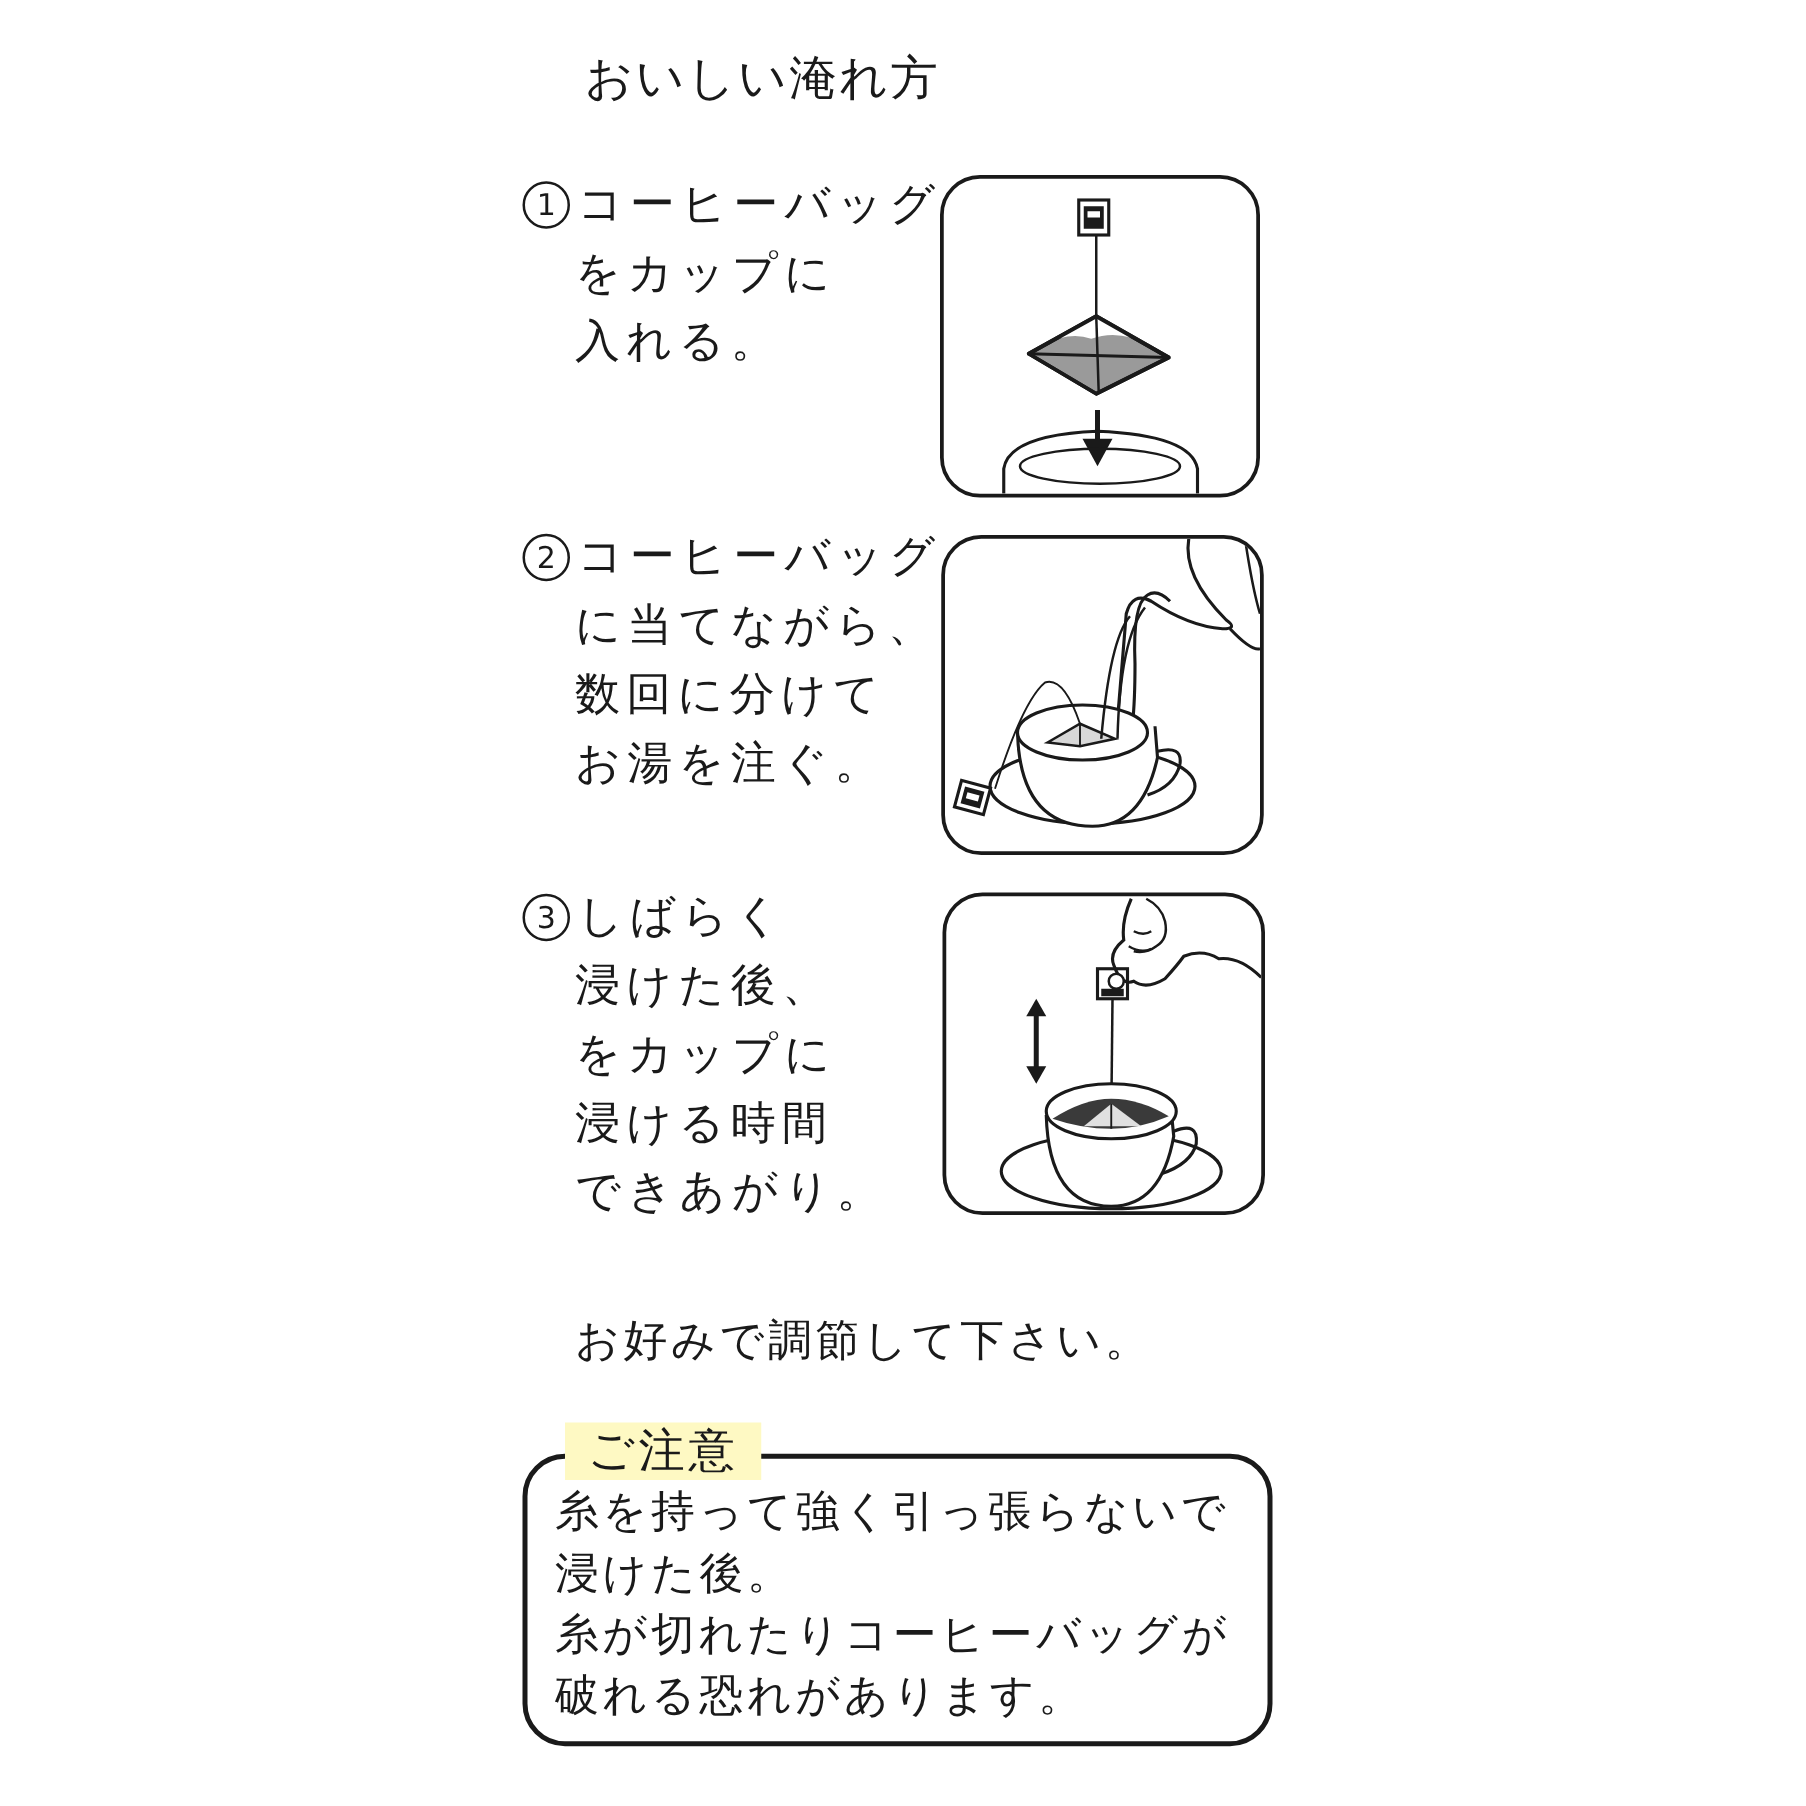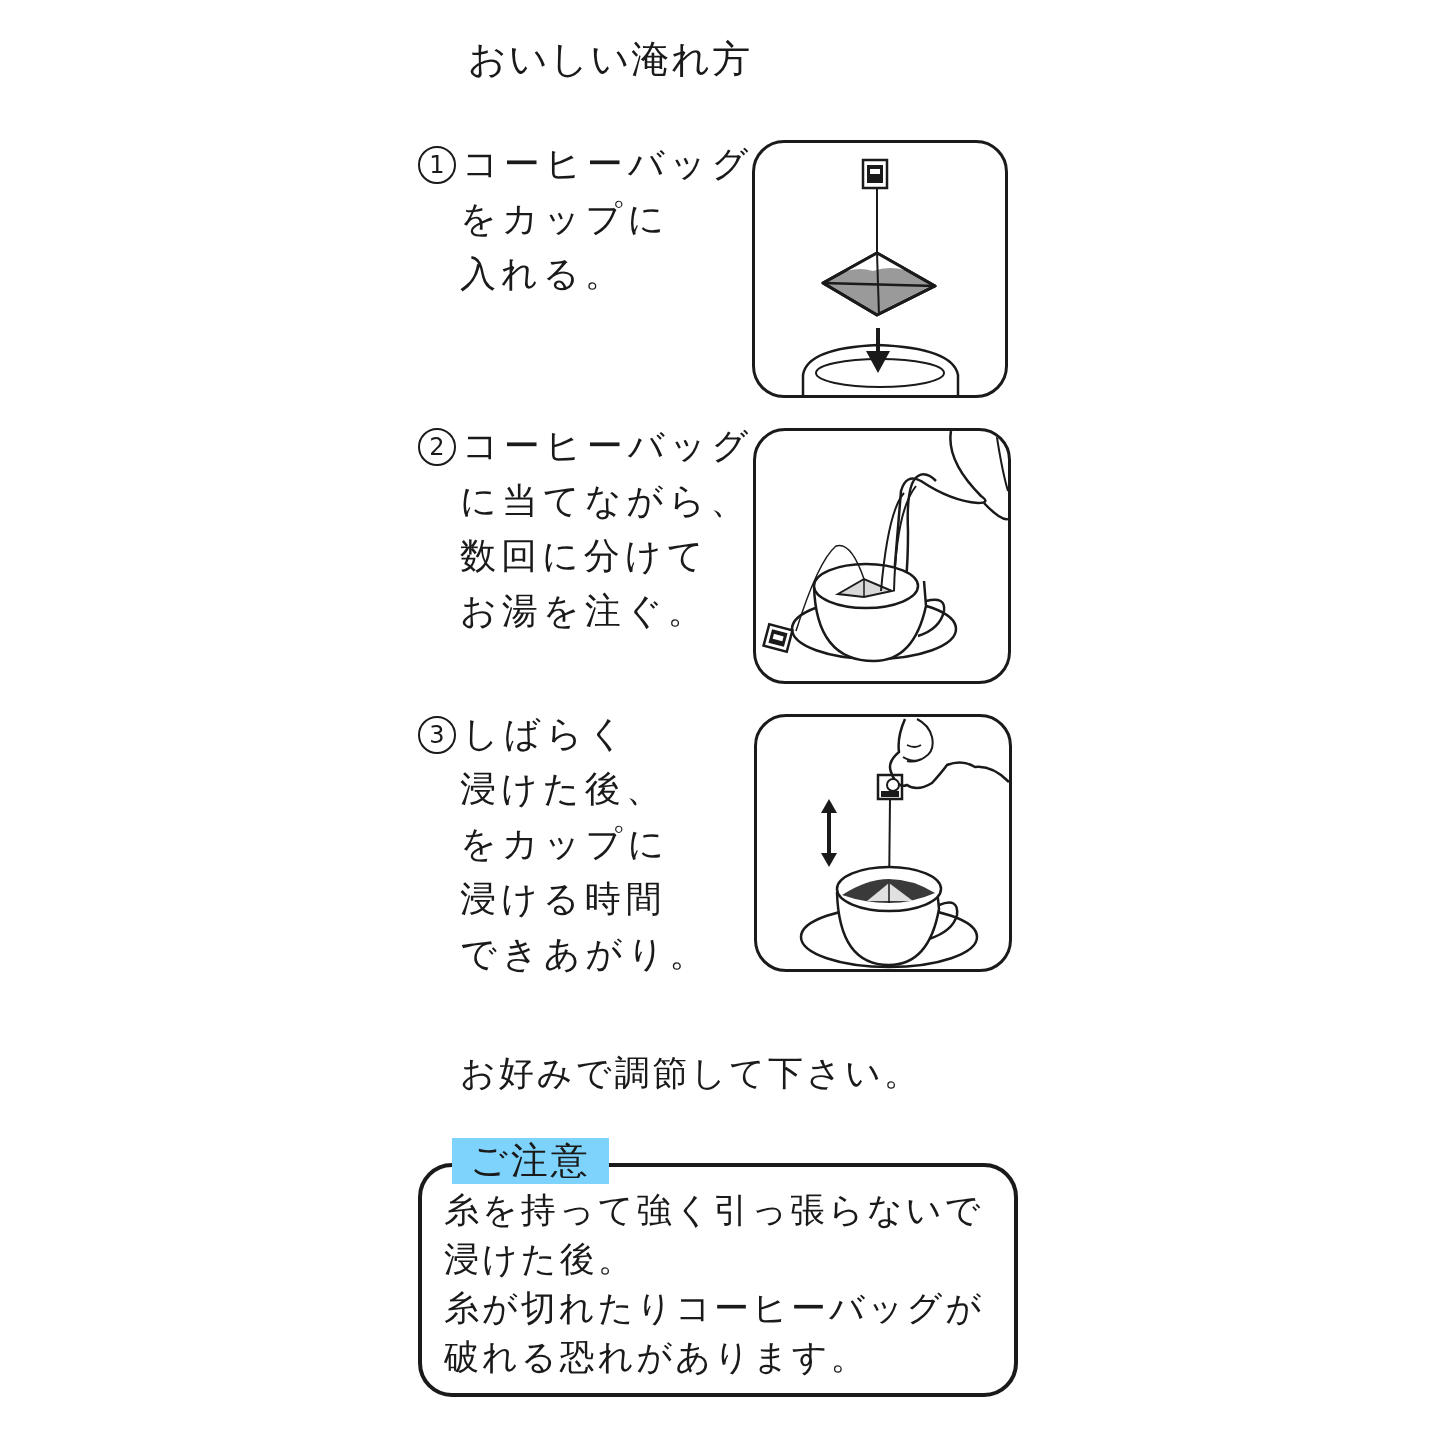--- a/index.html
+++ b/index.html
@@ -17,21 +17,20 @@
   }
   .title {
     position: absolute;
     left: 0;
     width: 1220px;
     top: 38px;
     text-align: center;
     font-size: 38px;
     letter-spacing: 2px;
     line-height: 48px;
-    font-family: Liberation Mono, monospace;
   }
   .step-text {
     position: absolute;
     font-size: 36px;
     line-height: 55px;
     letter-spacing: 5px;
   }
   .step-text .line { display: block; white-space: nowrap; }
   .step-text .indent { padding-left: 42px; }
   .num {
@@ -71,21 +70,21 @@
     top: 1163px;
     width: 592px;
     height: 226px;
     border: 4px solid #1a1a1a;
     border-radius: 34px;
   }
   .caution-title {
     position: absolute;
     left: 452px;
     top: 1138px;
-    background: #7dd3fc;
+    background: #fef9c3;
     padding: 0 18px;
     font-size: 37px;
     line-height: 46px;
     letter-spacing: 3px;
   }
   .caution-body {
     position: absolute;
     left: 444px;
     top: 1186px;
     font-size: 35px;

